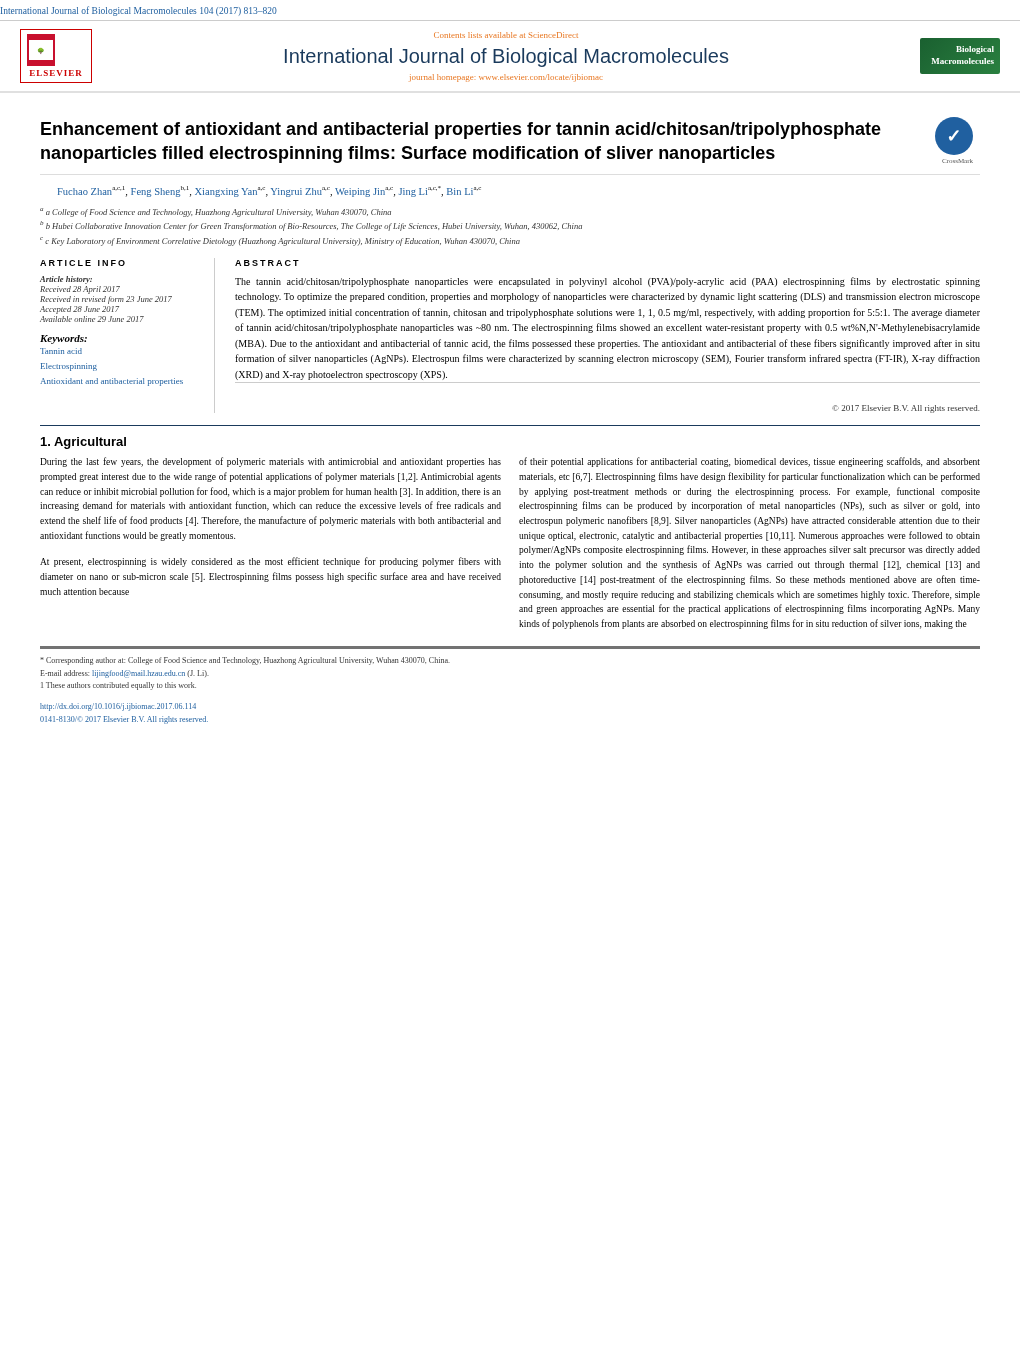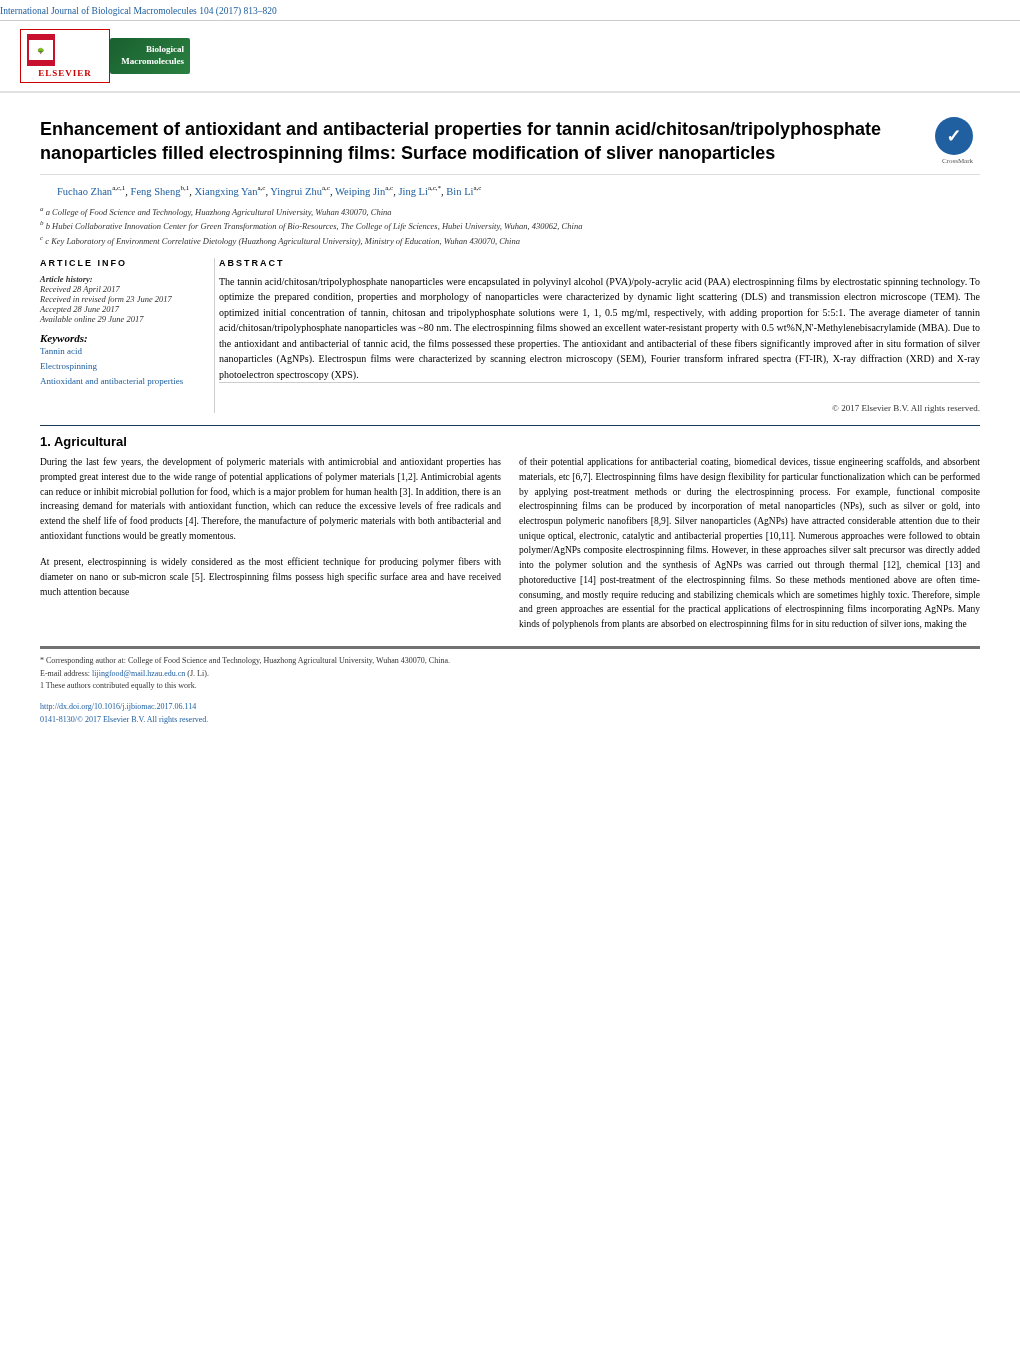--- a/index.html
+++ b/index.html
@@ -18,21 +18,21 @@
       color: #2060a0;
       border-bottom: 1px solid #ccc;
     }
     .header-area {
       display: flex;
       align-items: center;
       padding: 8px 20px;
       border-bottom: 2px solid #e0e0e0;
     }
     .elsevier-logo {
-      width: 90px;
+      width: 72px;
       flex-shrink: 0;
     }
     .elsevier-logo-box {
       border: 1.5px solid #c00;
       padding: 4px 6px;
       text-align: center;
     }
     .elsevier-logo-box .els-bottom {
       font-size: 9px;
       color: #c00;
@@ -125,21 +125,21 @@
     }
     .affiliations {
       font-size: 8.5px;
       color: #333;
       line-height: 1.5;
       font-style: italic;
       margin-bottom: 6px;
     }
     .two-col {
       display: flex;
-      gap: 4px;
+      gap: 20px;
       margin-top: 10px;
     }
     .left-col {
       width: 175px;
       flex-shrink: 0;
       border-right: 1px solid #ccc;
       padding-right: 12px;
     }
     .right-col {
       flex: 1;
@@ -236,20 +236,29 @@
         <div style="width:28px;height:32px;background:linear-gradient(to bottom,#c8102e,#c8102e);display:flex;flex-direction:column;justify-content:center;align-items:center;padding:2px;">
           <div style="width:24px;height:20px;background:#fff;display:flex;align-items:center;justify-content:center;">
             <span style="font-size:6px;color:#c8102e;font-weight:bold;">🌳</span>
           </div>
         </div>
       </div>
       <div class="els-bottom">ELSEVIER</div>
     </div>
   </div>
 
+  <div class="header-center">
+    <div class="sciencedirect-link">
+      <span>Contents lists available at </span><span style="color:#e87722;">ScienceDirect</span>
+    </div>
+    <div class="journal-title">International Journal of Biological Macromolecules</div>
+    <div class="journal-homepage">
+      <span>journal homepage: </span><span style="color:#e87722;">www.elsevier.com/locate/ijbiomac</span>
+    </div>
+  </div>
 
   <div class="bio-macro-logo">
     <div class="bio-macro-logo-box">
       <div style="font-size:9px;font-weight:bold;line-height:1.3;">Biological
 Macromolecules</div>
     </div>
   </div>
 </div>
 
 <div class="content-area">

